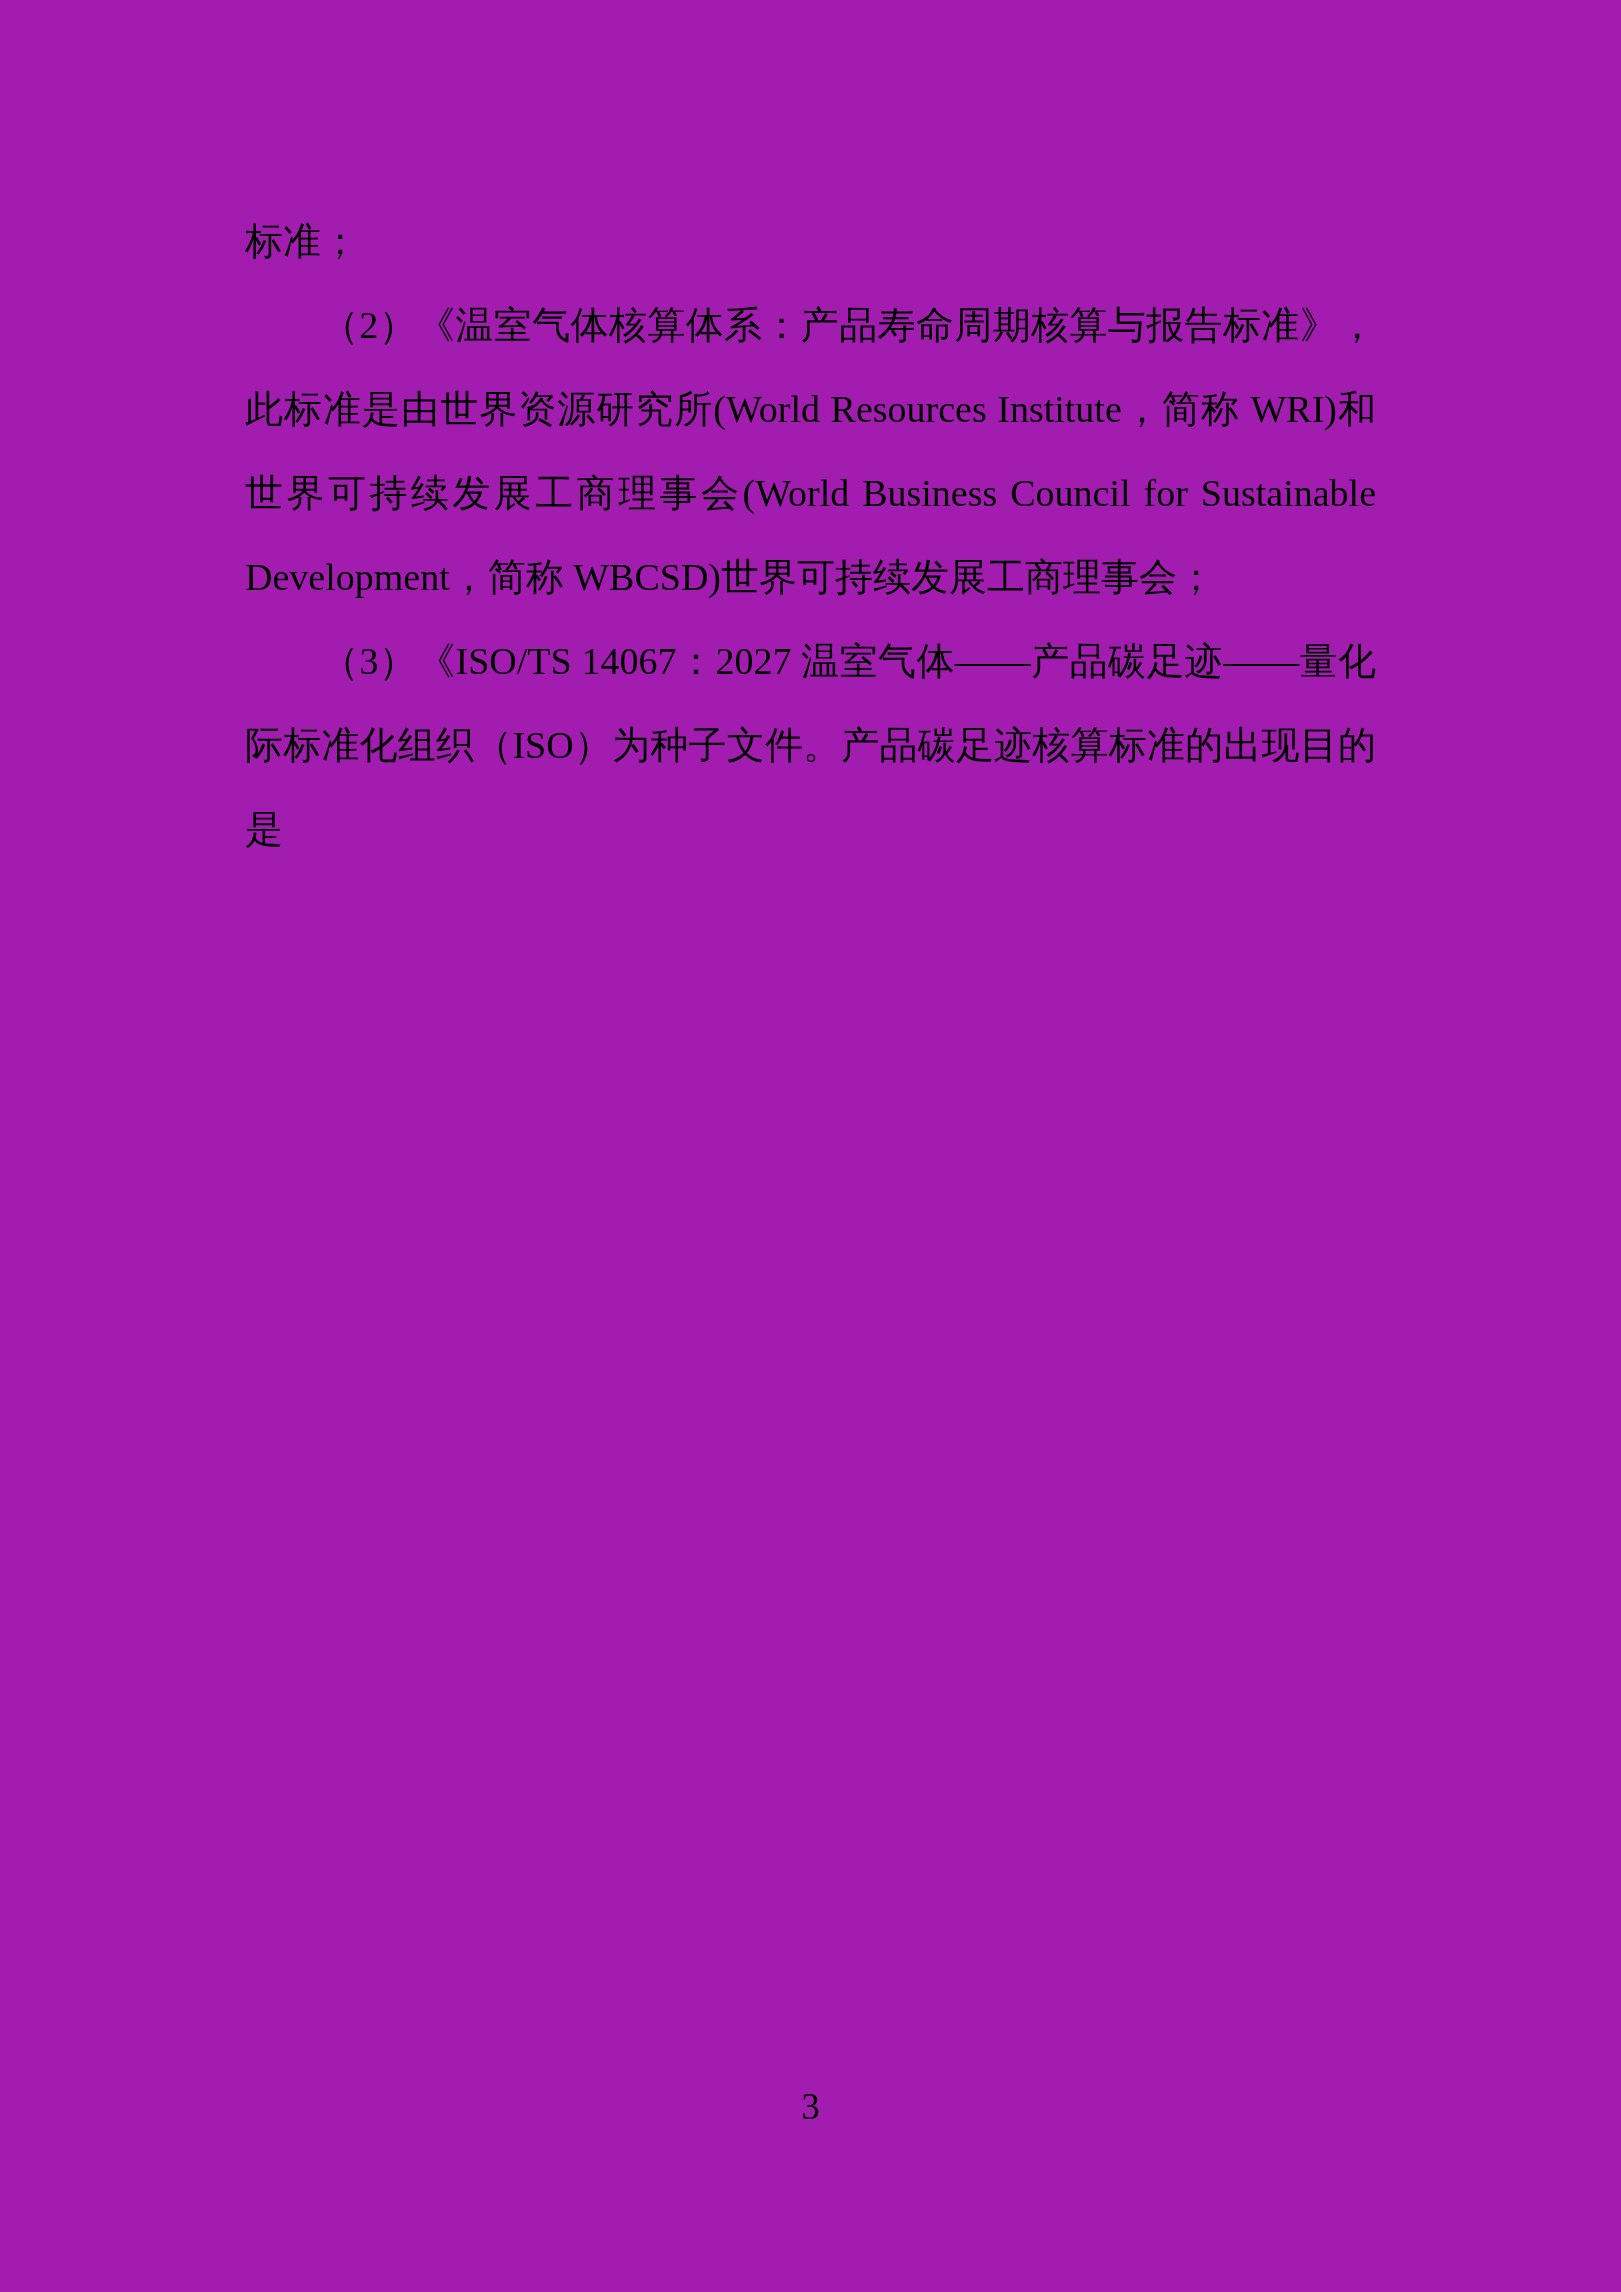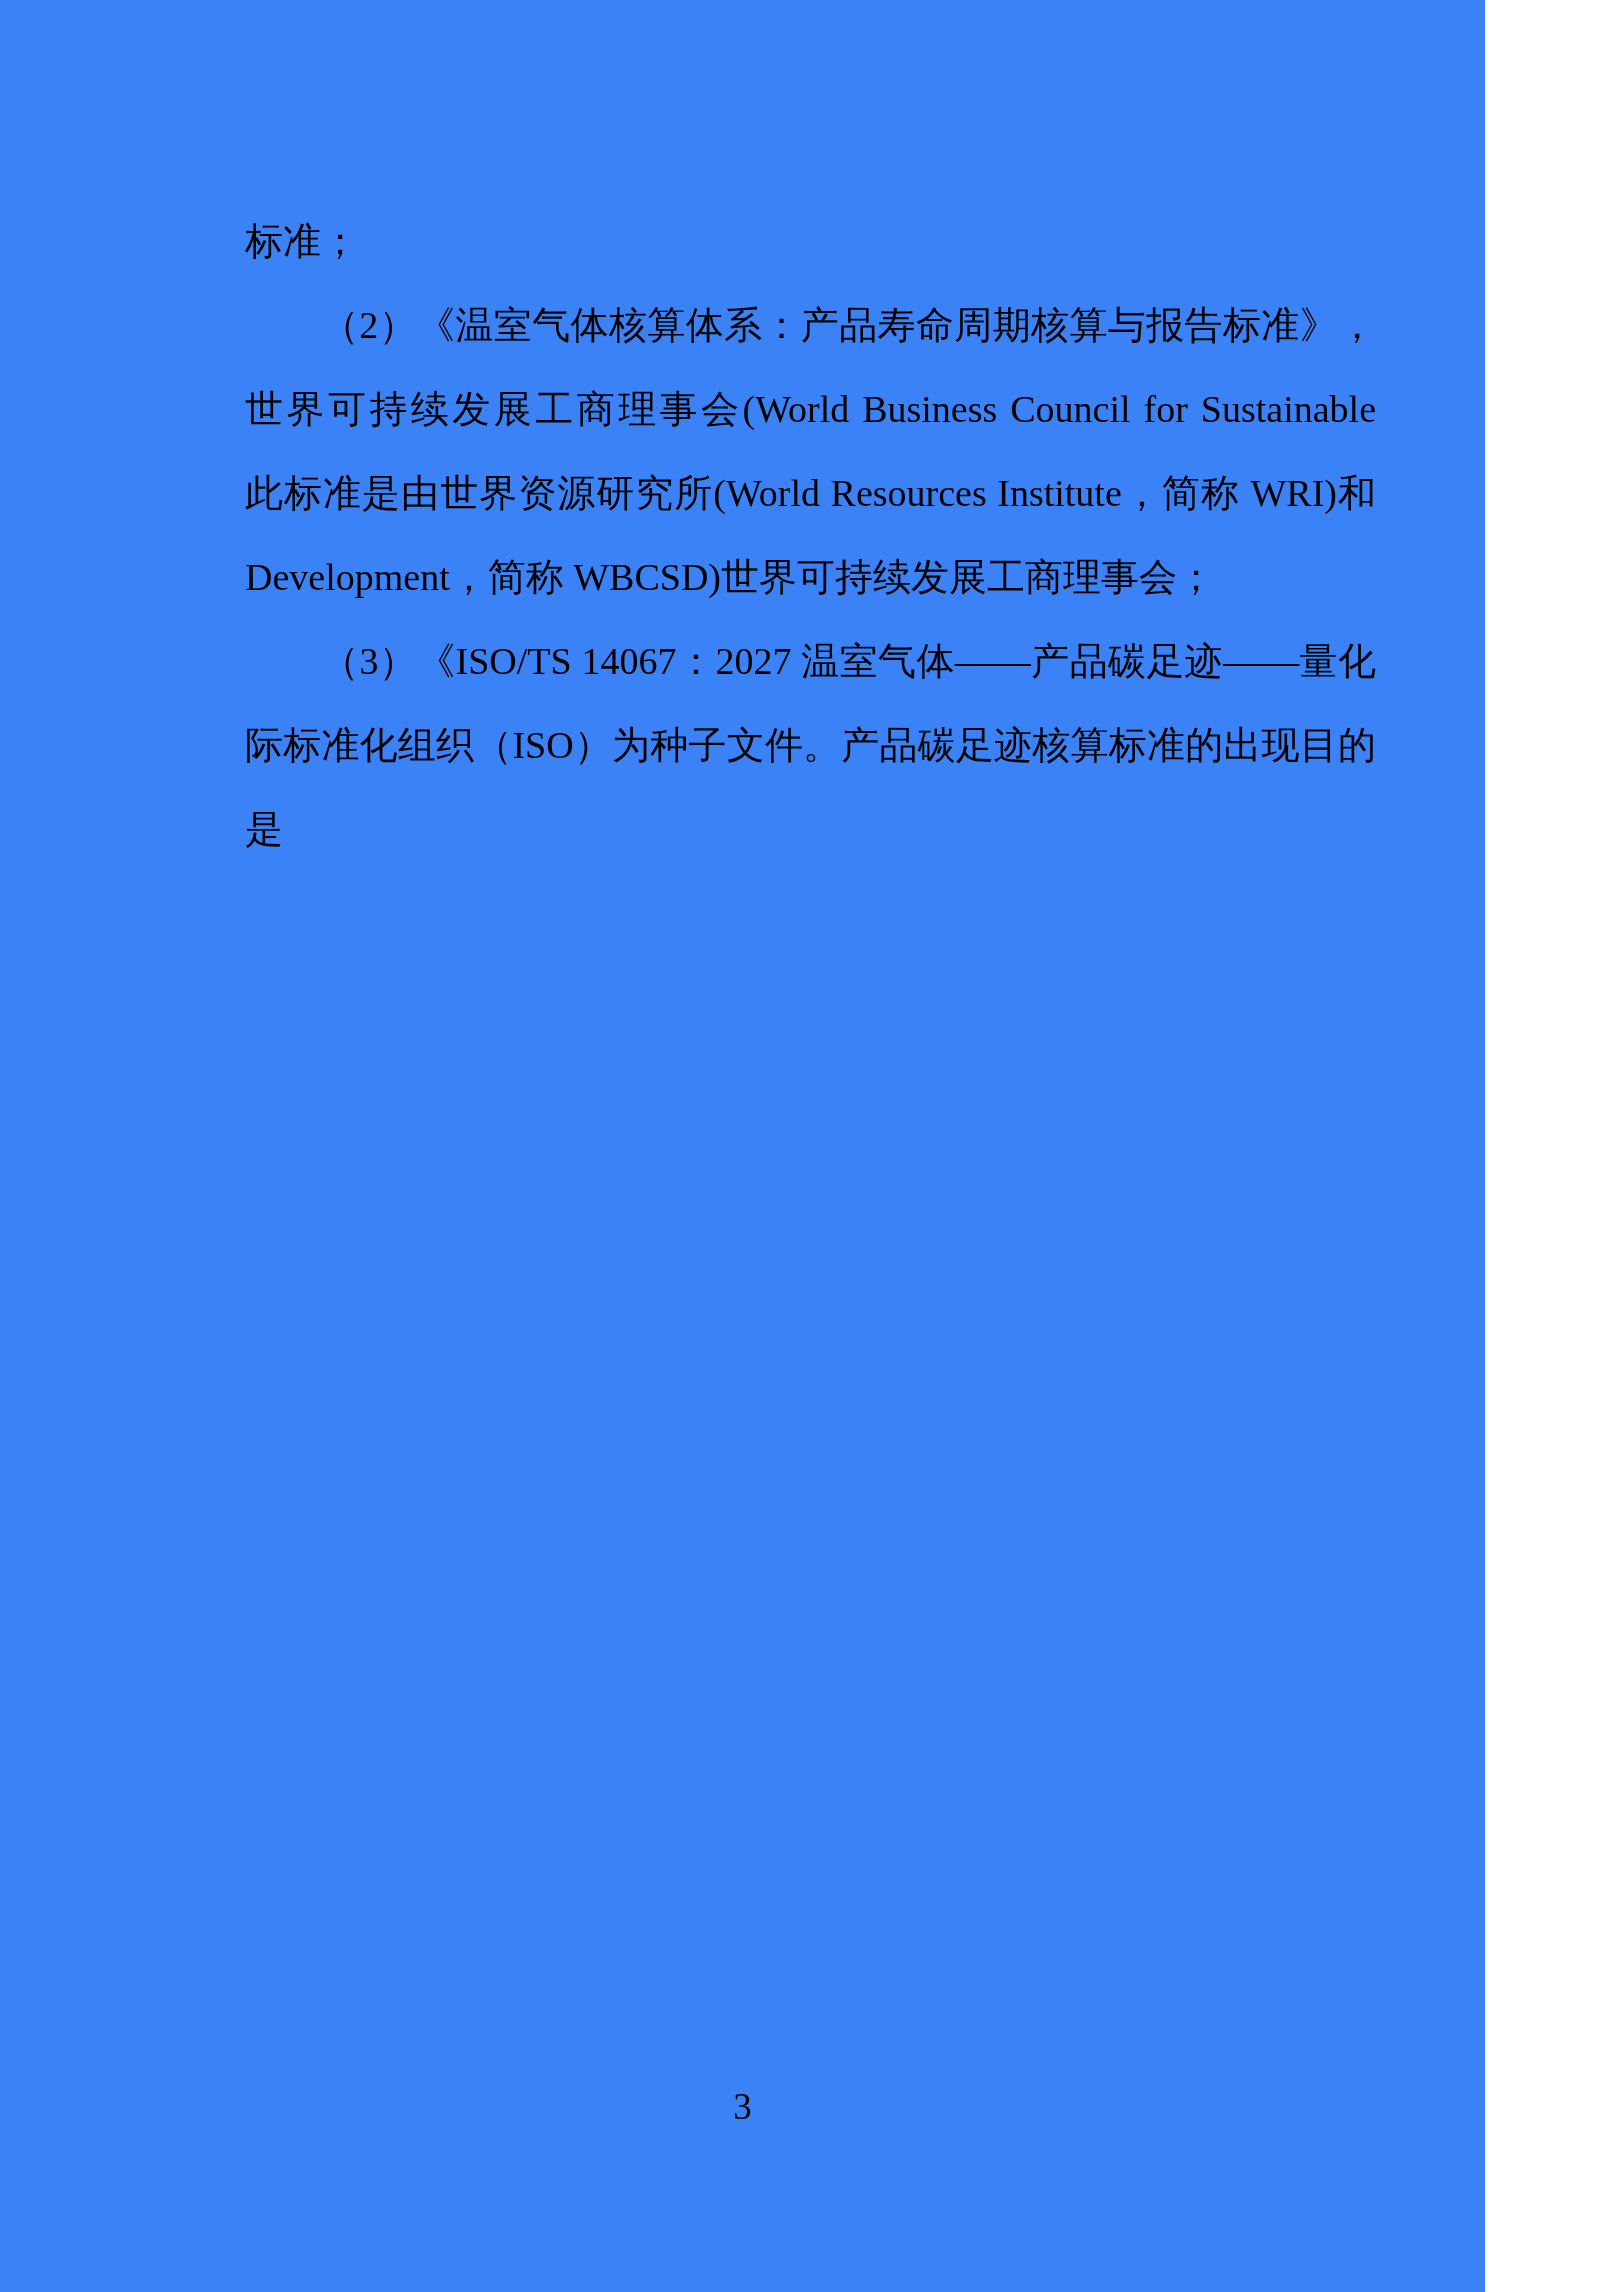--- a/index.html
+++ b/index.html
@@ -2,23 +2,23 @@
 <html><head>
 <meta charset="utf-8">
 <style>
   html, body {
     margin: 0;
     padding: 0;
     background: #ffffff;
   }
   .page {
     position: relative;
-    width: 1485px;
+    width: 1621px;
     height: 2293px;
-    background: #3b82f6;
+    background: #a21caf;
     color: #000000;
     font-family: "Liberation Serif", "DejaVu Serif", serif;
     overflow: hidden;
   }
   .text-block {
     position: absolute;
     left: 245px;
     top: 199px;
     width: 1131px;
   }
@@ -60,22 +60,22 @@
 <div class="page">
 
   <main class="text-block">
 
     <p class="para">
       <span class="line" style="display:block">标准；</span>
     </p>
 
     <p class="para">
       <span class="line fill indent" style="display:block">（2）《温室气体核算体系：产品寿命周期核算与报告标准》，</span>
+      <span class="line fill" style="display:block">此标准是由世界资源研究所(World Resources Institute，简称 WRI)和</span>
       <span class="line fill" style="display:block">世界可持续发展工商理事会(World Business Council for Sustainable</span>
-      <span class="line fill" style="display:block">此标准是由世界资源研究所(World Resources Institute，简称 WRI)和</span>
       <span class="line" style="display:block">Development，简称 WBCSD)世界可持续发展工商理事会；</span>
     </p>
 
     <p class="para">
       <span class="line fill indent" style="display:block">（3）《ISO/TS 14067：2027 温室气体——产品碳足迹——量化</span>
       <span class="line fill" style="display:block">际标准化组织（ISO）为种子文件。产品碳足迹核算标准的出现目的是</span>
     </p>
 
   </main>
 

